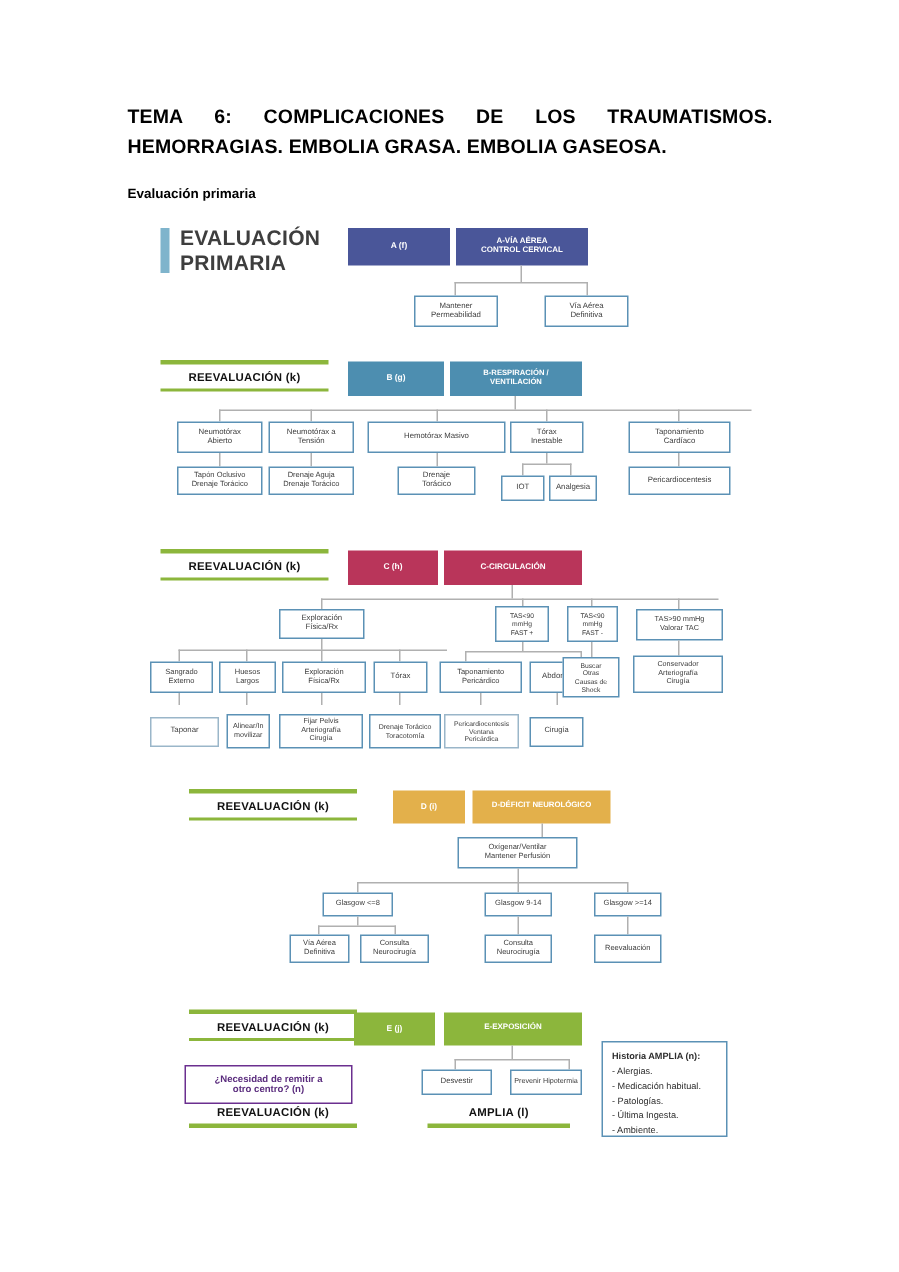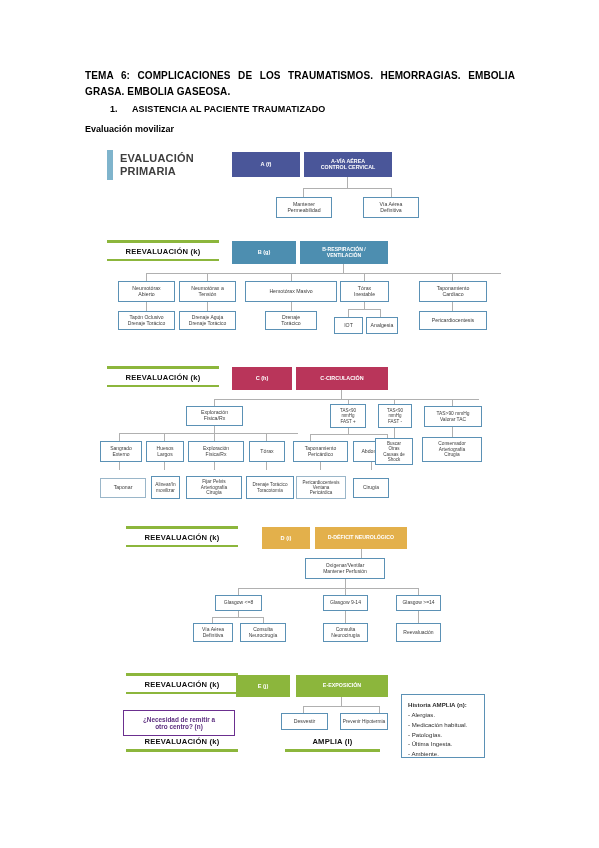--- a/index.html
+++ b/index.html
@@ -6,21 +6,21 @@
   body{
     width:599px;height:848px;background:#ffffff;
     font-family:"Liberation Sans", sans-serif;
     color:#000;overflow:hidden;position:relative;
   }
   .page{position:relative;width:599px;height:848px;}
 
   
   .doc-title{
     position:absolute;left:85px;top:68px;width:430px;
-    font-size:10px;font-weight:bold;line-height:1.55;
+    font-size:13px;font-weight:bold;line-height:1.55;
     text-align:justify;letter-spacing:.1px;
   }
   .doc-sub{
     position:absolute;left:110px;top:104px;width:400px;
     font-size:9px;font-weight:bold;letter-spacing:.1px;
   }
   .doc-sub .num{display:inline-block;width:22px;}
   .doc-sub2{
     position:absolute;left:85px;top:124px;
     font-size:9px;font-weight:bold;
@@ -52,40 +52,37 @@
   .reeval{position:absolute;text-align:center;}
   .reeval .bar{height:2.6px;background:#8cb63c;width:100%;}
   .reeval .txt{font-size:7.6px;font-weight:bold;color:#111;padding:4px 0 3px;letter-spacing:.2px;}
   .anexos{position:absolute;text-align:center;}
   .anexos .txt{font-size:7.6px;font-weight:bold;color:#111;padding:0 0 3px;letter-spacing:.2px;}
   .anexos .bar{height:2.6px;background:#8cb63c;width:100%;}
 
   
   .evalprim{position:absolute;display:flex;align-items:center;}
   .evalprim .tick{width:6px;height:30px;background:#7fb4cc;margin-right:7px;}
-  .evalprim .lbl{font-size:11px;font-weight:bold;color:#3e3e3e;line-height:1.18;letter-spacing:.2px;}
+  .evalprim .lbl{font-size:14px;font-weight:bold;color:#3e3e3e;line-height:1.18;letter-spacing:.2px;}
 
   
   .amplia{
     position:absolute;box-sizing:border-box;background:#fff;
     border:1.3px solid #5b91b5;font-size:6.1px;color:#2d2d2d;
     padding:5px 5px 4px 6px;line-height:1.62;text-align:left;
   }
   .amplia .hd{font-weight:bold;}
 </style>
 </head>
 <body>
 
 <div class="page">
 
   <div class="doc-title">TEMA 6: COMPLICACIONES DE LOS TRAUMATISMOS. HEMORRAGIAS. EMBOLIA GRASA. EMBOLIA GASEOSA.</div>
-  <div class="doc-sub">
-    <span class="num">1.</span><span>ASISTENCIA AL PACIENTE TRAUMATIZADO</span>
-  </div>
-  <div class="doc-sub2">Evaluación movilizar</div>
+  <div class="doc-sub2">Evaluación primaria</div>
 
   <div class="evalprim" style="left:107px;top:150px;">
     <div class="tick"></div>
     <div class="lbl">EVALUACIÓN<br>PRIMARIA</div>
   </div>
 
   <div class="node n-blue" style="left:232px;top:152px;width:68px;height:25px;font-size:5.6px;">A (f)</div>
   <div class="node n-blue" style="left:304px;top:152px;width:88px;height:25px;font-size:5.3px;padding:0 3px;">A-VÍA AÉREA<br>CONTROL CERVICAL</div>
 
   <div class="ln lnv" style="left:347px;top:177px;height:11px;"></div>

